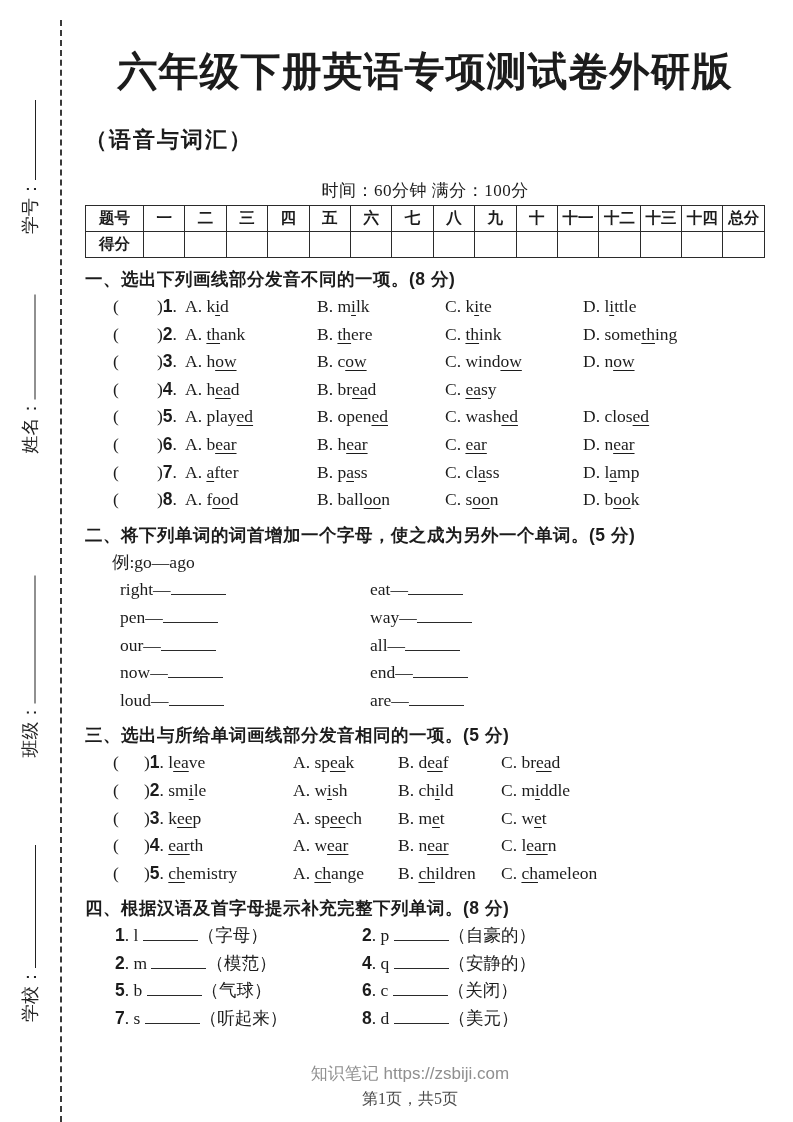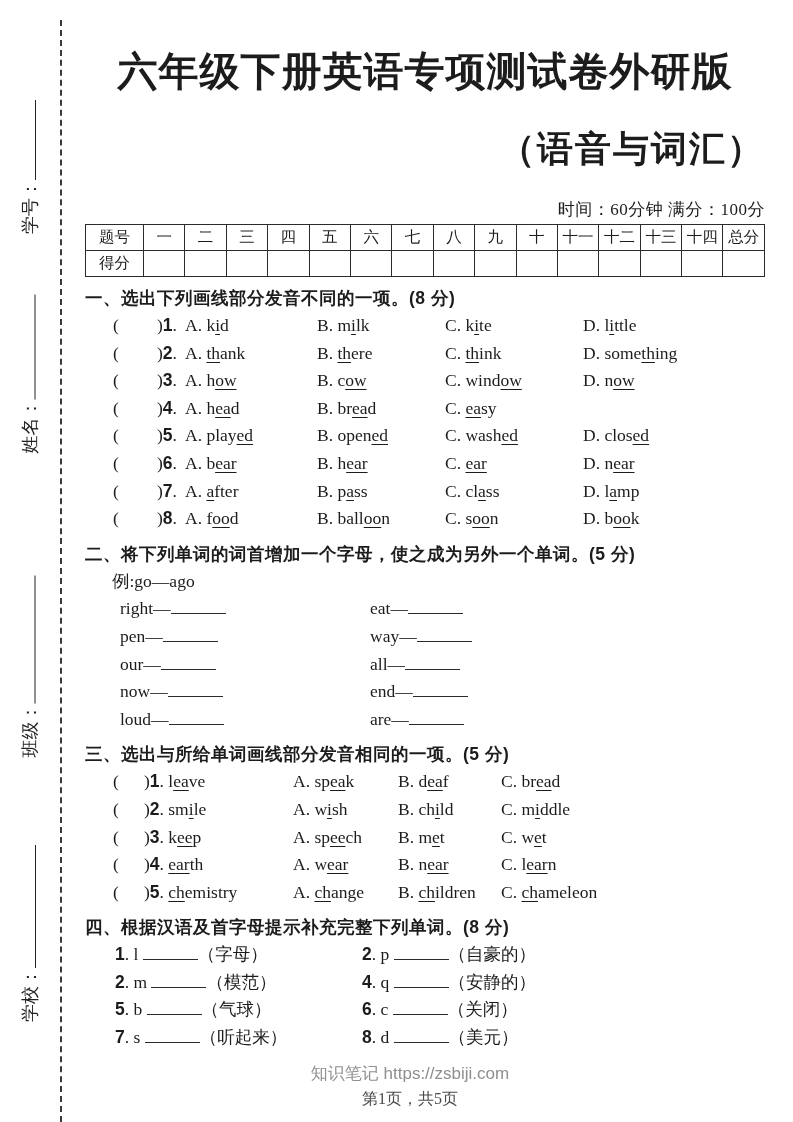--- a/index.html
+++ b/index.html
@@ -39,29 +39,29 @@
 
   
   .content { position:absolute; left:85px; top:28px; width:680px; }
 
   .title {
     margin:16px 0 0; text-align:center;
     font-size:40px; font-weight:bold; letter-spacing:1px;
     font-family:"Liberation Serif", serif;
   }
   .subtitle {
-    margin:26px 0 0; text-align:right;
-    font-size:36px; font-weight:bold; letter-spacing:2px;
-  }
-  .meta { margin-top:24px; text-align:right; font-size:17px; letter-spacing:0.5px; }
+    margin:26px 0 0; text-align:left;
+    font-size:22px; font-weight:bold; letter-spacing:2px;
+  }
+  .meta { margin-top:24px; text-align:center; font-size:17px; letter-spacing:0.5px; }
 
   table.score { width:100%; border-collapse:collapse; table-layout:fixed; margin-top:3px; }
   table.score td {
     border:1.6px solid #2b2b2b; height:26px; padding:0;
-    text-align:center; font-size:15.5px; white-space:nowrap; overflow:hidden;
+    text-align:center; font-size:15.5px; white-space:nowrap; overflow:hidden;font-weight:bold;
   }
   table.score col.label-col { width:58px; }
 
   .sec-heading {
     margin:9px 0 2px;
     font-family:"Liberation Sans", sans-serif;
     font-weight:bold; font-size:17.5px; letter-spacing:0.5px;
   }
 
   .qrow, .pairrow, .itemrow, .exline { font-size:17.5px; line-height:27.6px; height:27.6px; white-space:nowrap; }

